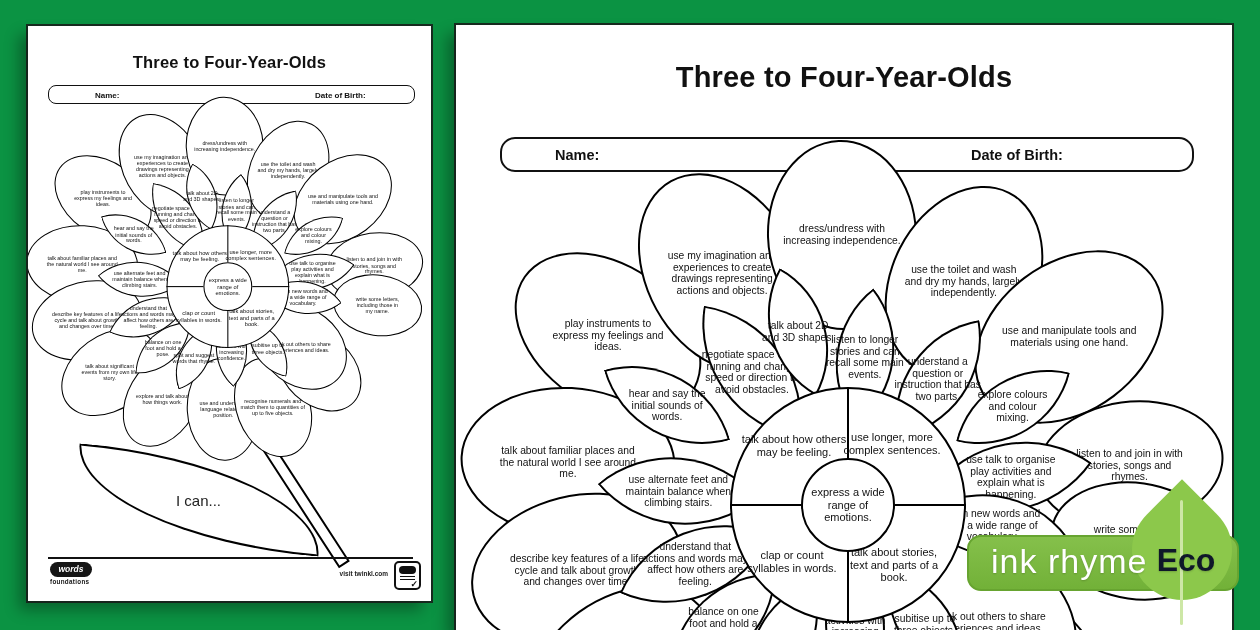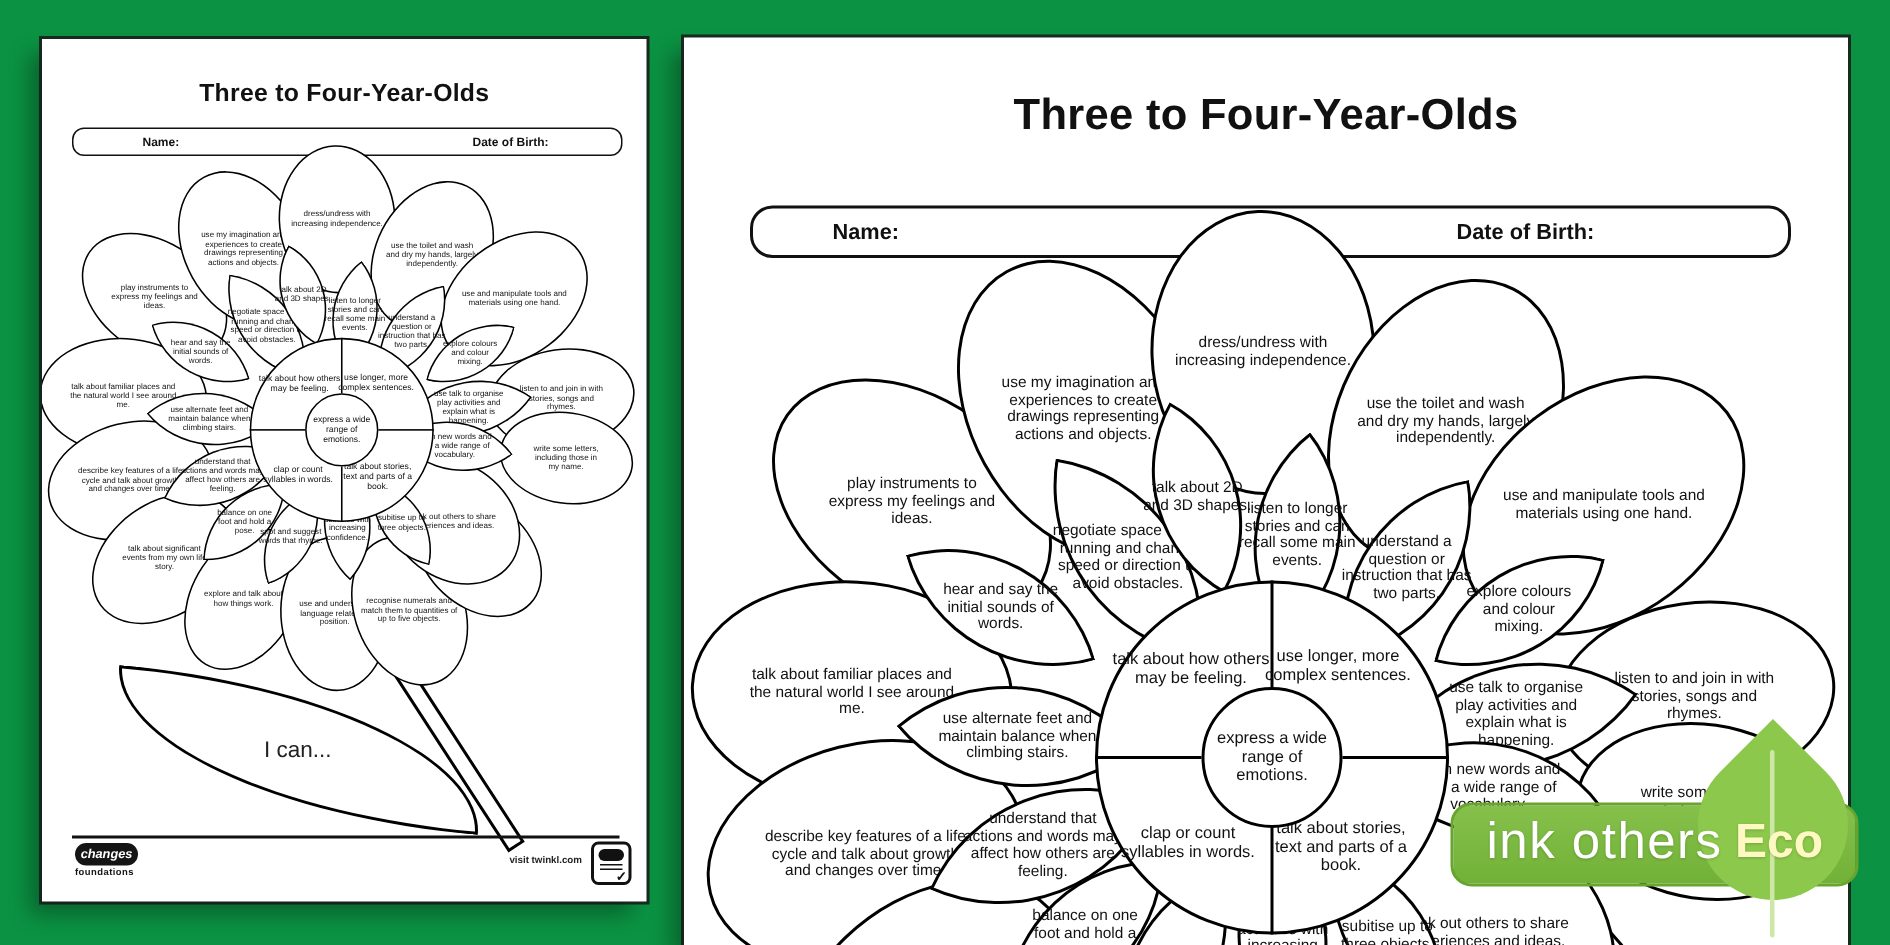--- a/index.html
+++ b/index.html
@@ -69,21 +69,21 @@
   
   .badge-rect{position:absolute;left:967px;top:535px;width:272px;height:56px;border-radius:14px;
      background:linear-gradient(#85c04b,#72b138);border:2px solid #67a430;box-sizing:border-box;z-index:50;}
   .eco-leaf{position:absolute;left:1182px;top:550px;width:100px;height:100px;
      transform:translate(-50%,-50%) rotate(45deg);border-radius:0 100% 100% 100%;
      background:#8cc84b;z-index:51;}
   .leaf-vein{position:absolute;left:1180px;top:500px;width:3px;height:125px;background:#cde7a6;z-index:52;border-radius:2px;}
   .ink-text{position:absolute;left:991px;top:563px;transform:translateY(-54%);
      font-size:34px;color:#fff;z-index:53;letter-spacing:1px;text-shadow:0 1px 2px rgba(0,0,0,.18);}
   .eco-text{position:absolute;left:1186px;top:562px;transform:translate(-50%,-54%);
-     font-size:32px;font-weight:bold;color:#fef9c3;z-index:54;text-shadow:0 1px 2px rgba(0,0,0,.18);}
+     font-size:32px;font-weight:bold;color:#0f172a;z-index:54;text-shadow:0 1px 2px rgba(0,0,0,.18);}
 </style>
 </head>
 <body>
 
 <div id="canvas">
 
   <div class="page" id="page-right">
     <div class="title">Three to Four-Year-Olds</div>
     <div class="namebox">
       <span class="nb-name">Name:</span>
@@ -297,31 +297,31 @@
       <span class="qt" style="left:336px;top:537px;width:92px">clap or count syllables in words.</span>
       <span class="qt" style="left:438px;top:540px;width:96px">talk about stories, text and parts of a book.</span>
       <div class="ctr">
             <span class="pt">express a wide range of emotions.</span>
           </div>
     </div>
       </div>
 
     <div class="footline"></div>
     <div class="twlogo">
-      <div class="cloud">changes</div>
+      <div class="cloud">words</div>
       <div class="found">foundations</div>
     </div>
     <div class="visit">visit twinkl.com</div>
     <div class="stamp">
       <div class="scloud"></div>
       <div class="sline"></div>
       <div class="sline"></div>
       <div class="scheck">✓</div>
     </div>
   </div>
 
   <div class="badge-rect"></div>
   <div class="eco-leaf"></div>
   <div class="leaf-vein"></div>
-  <div class="ink-text">ink others</div>
+  <div class="ink-text">ink rhyme</div>
   <div class="eco-text">Eco</div>
 
 </div>
 
 </body></html>

